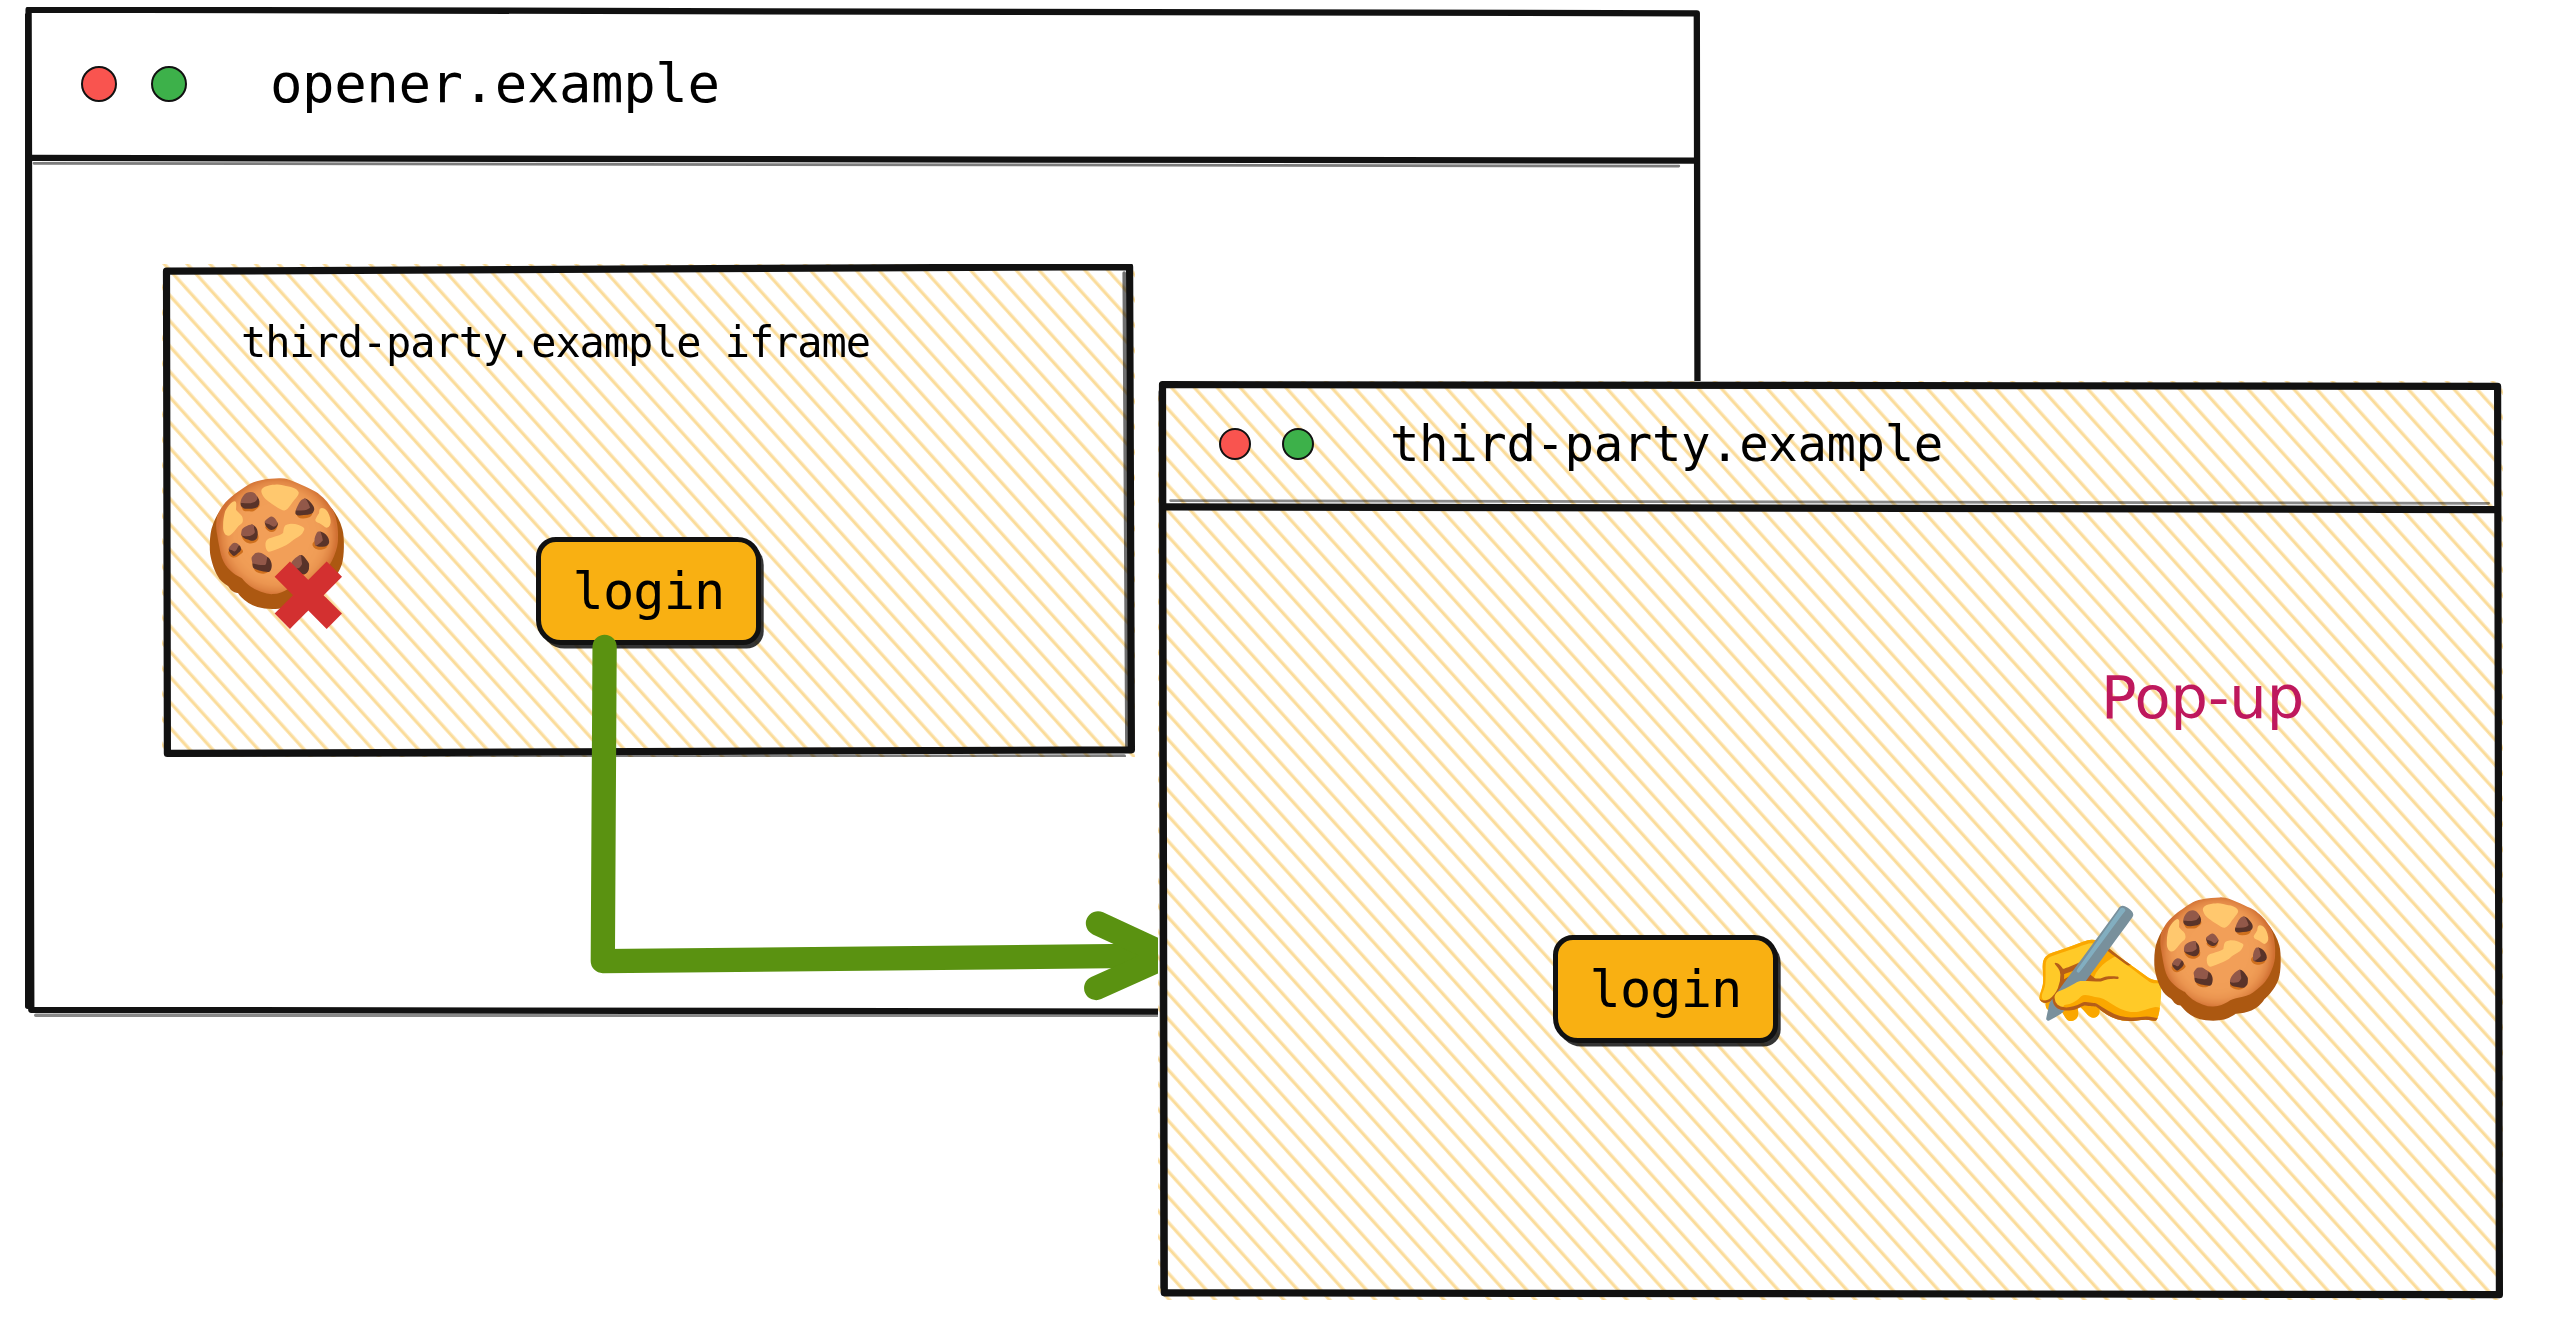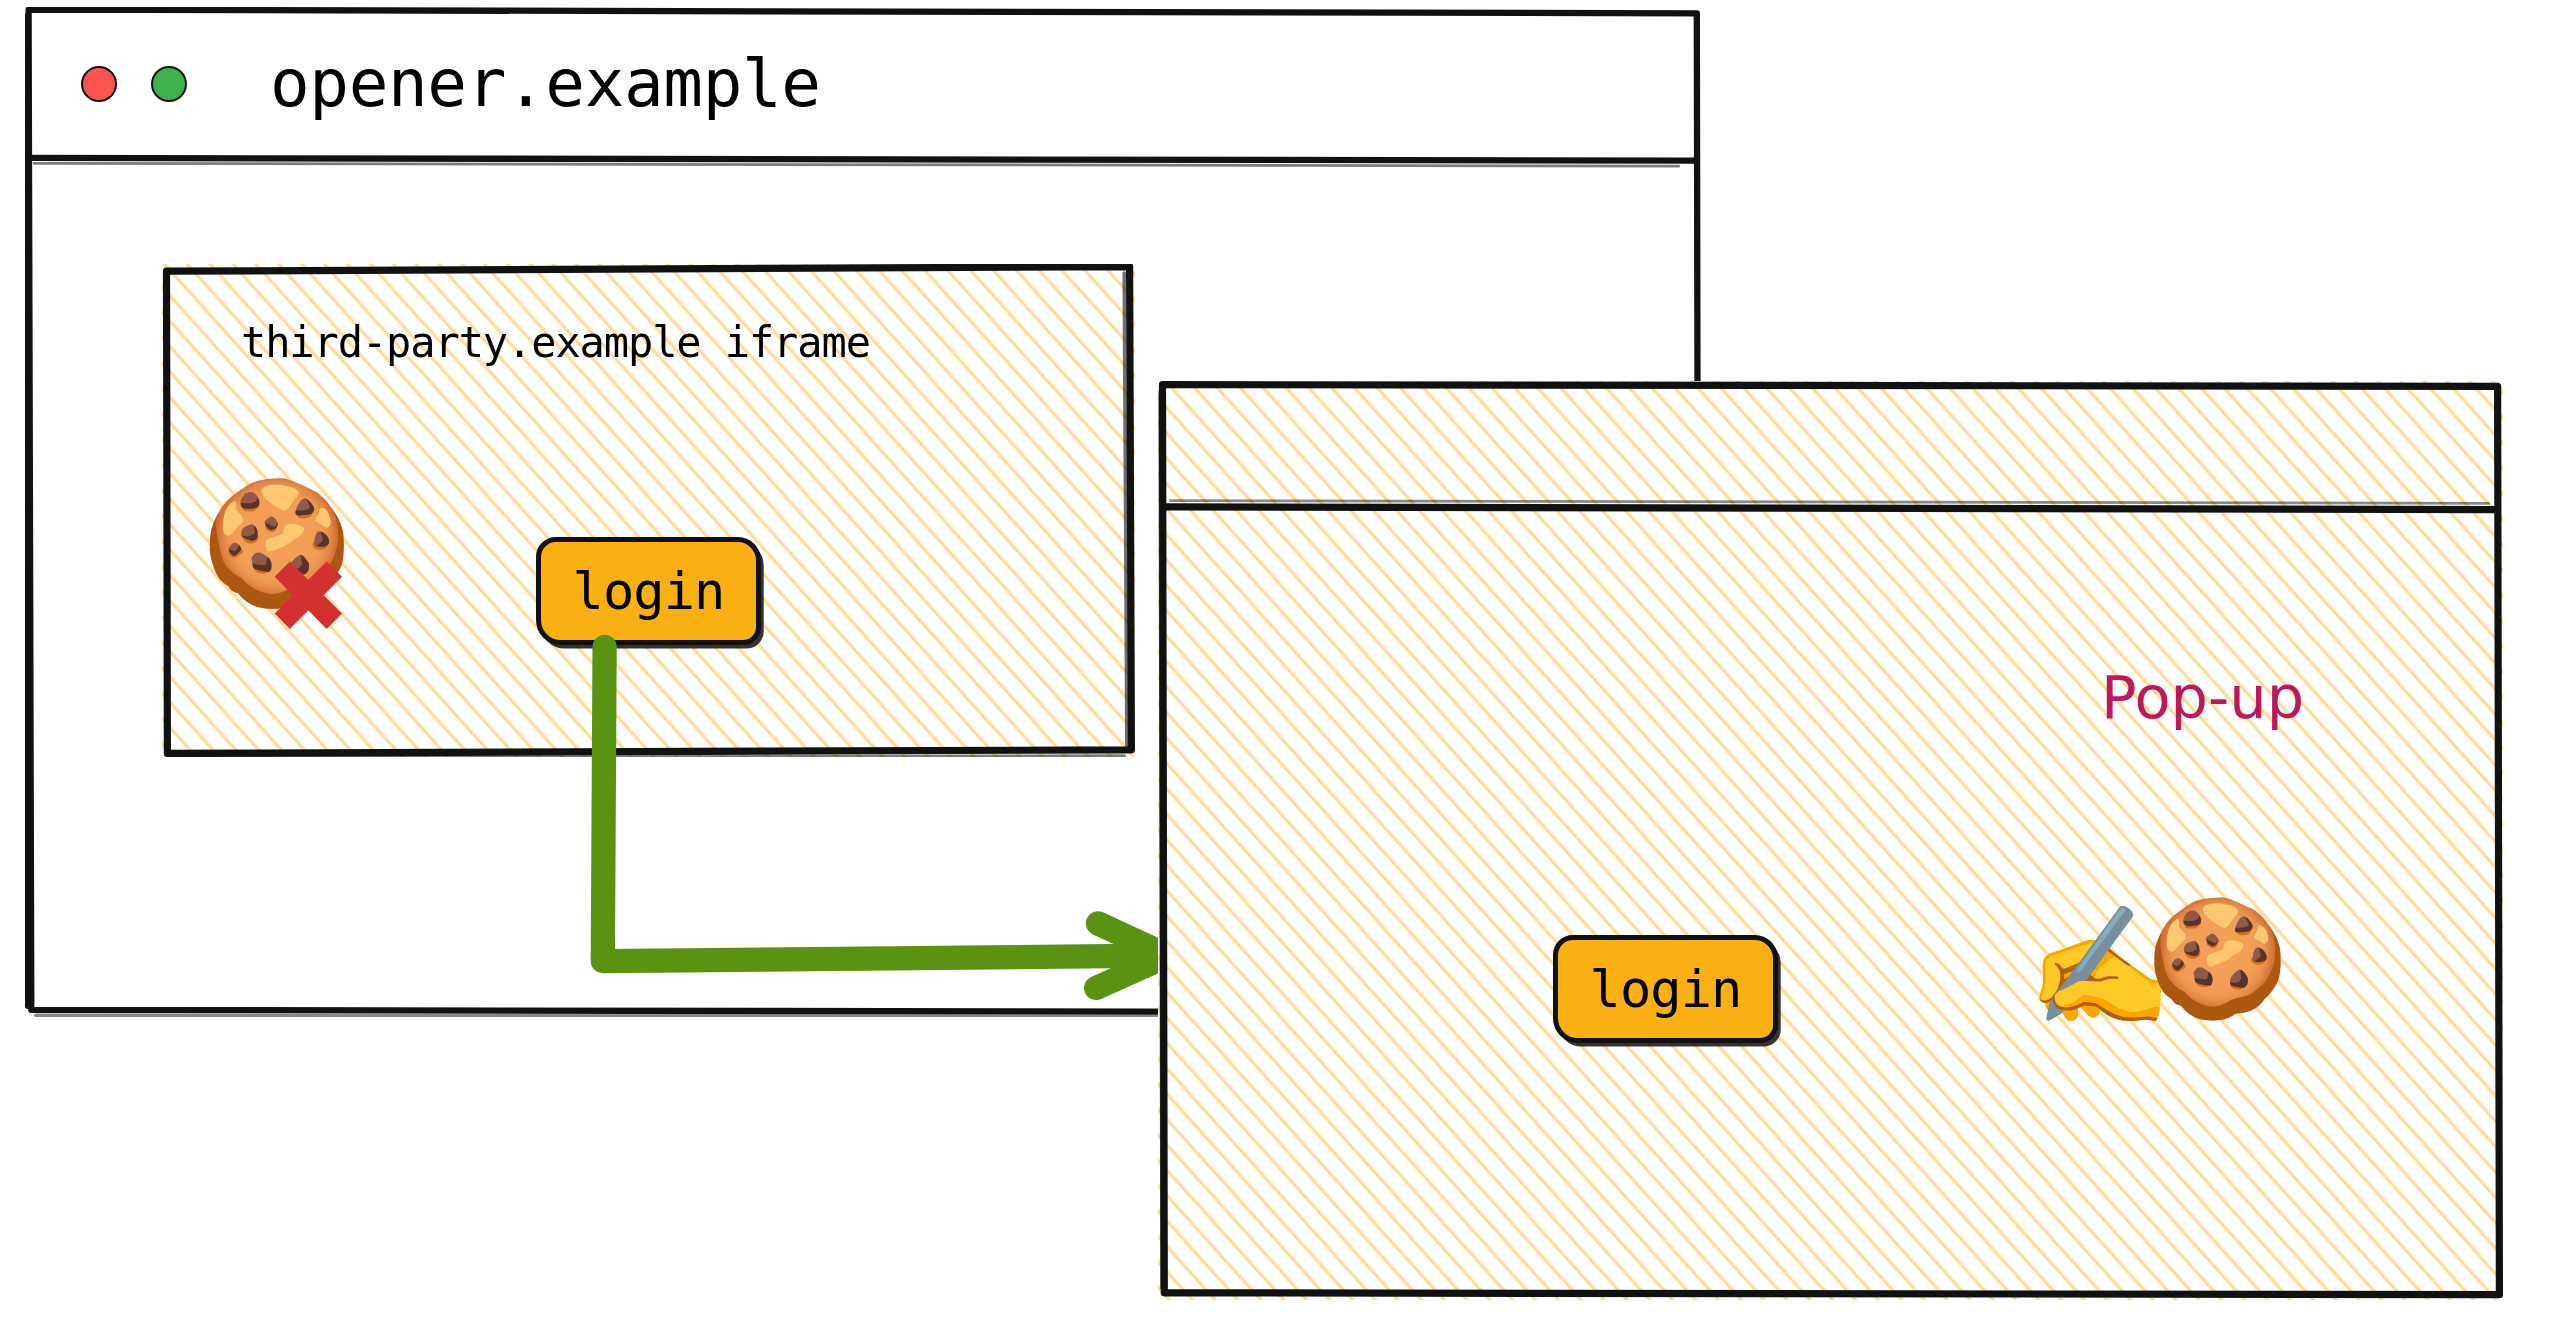--- a/index.html
+++ b/index.html
@@ -82,21 +82,21 @@
     z-index: 5;
   }
   #opener-titlebar {
     height: 153px;
     padding-left: 56px;
   }
   #opener-titlebar .dot { width: 36px; height: 36px; }
   #opener-titlebar .dots { gap: 34px; }
   #opener-title {
     margin-left: 83px;
-    font-size: 66px;
+    font-size: 54px;
     line-height: 1;
   }
 
   
   #iframe-box {
     position: absolute;
     left: 137px;
     top: 257px;
     width: 973px;
     height: 493px;
@@ -340,20 +340,27 @@
 
     <div class="win-border">
       <svg viewBox="0 0 1496 1022" preserveAspectRatio="none" xmlns="http://www.w3.org/2000/svg">
         <path d="M5,4 L1490,6 L1492,1016 L7,1014 Z" fill="none" stroke="#111111" stroke-width="8" stroke-linejoin="round" stroke-linecap="round"></path>
         <path d="M3,12 L5,1008" fill="none" stroke="#111111" stroke-width="5" stroke-linecap="round" opacity="0.75"></path>
         <path d="M8,140 L1488,143" fill="none" stroke="#111111" stroke-width="8" stroke-linecap="round"></path>
         <path d="M14,133 L1480,136" fill="none" stroke="#111111" stroke-width="3" stroke-linecap="round" opacity="0.5"></path>
       </svg>
     </div>
 
+    <div class="titlebar" id="popup-titlebar">
+      <div class="dots">
+        <span class="dot" style="background:#f9544f;border:2.7px solid #111;"></span>
+        <span class="dot" style="background:#3db14a;border:2.7px solid #111;"></span>
+      </div>
+      <div class="win-title" id="popup-title">third-party.example</div>
+    </div>
 
     <div id="popup-body"></div>
   </div>
 
   <div class="field" id="email-field">
     <div class="field-border">
       <svg viewBox="0 0 340 92" preserveAspectRatio="none" xmlns="http://www.w3.org/2000/svg">
         <path d="M8,14 L332,8 L334,84 L10,87 Z" fill="#ffffff" stroke="#111111" stroke-width="7" stroke-linejoin="round" stroke-linecap="round"></path>
         <path d="M14,6 L330,2" fill="none" stroke="#111111" stroke-width="4" stroke-linecap="round" opacity="0.6"></path>
         <path d="M12,92 L332,90" fill="none" stroke="#111111" stroke-width="4" stroke-linecap="round" opacity="0.6"></path>

